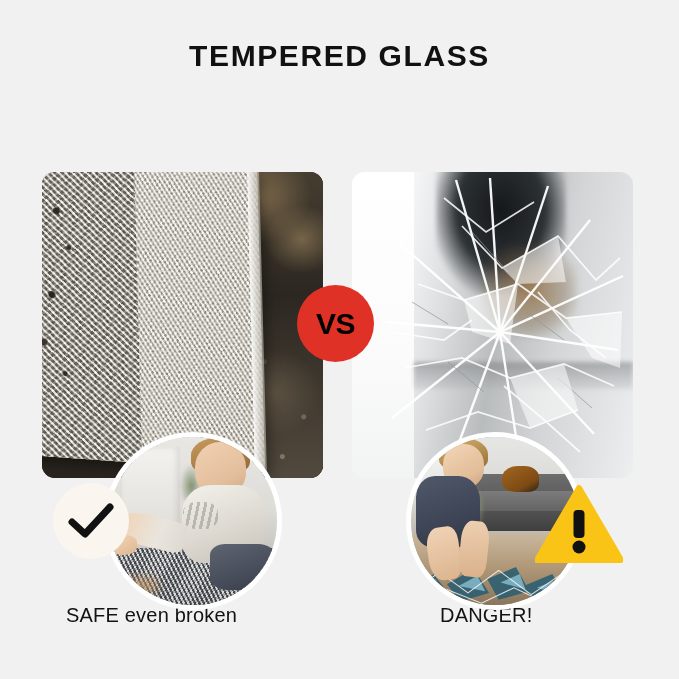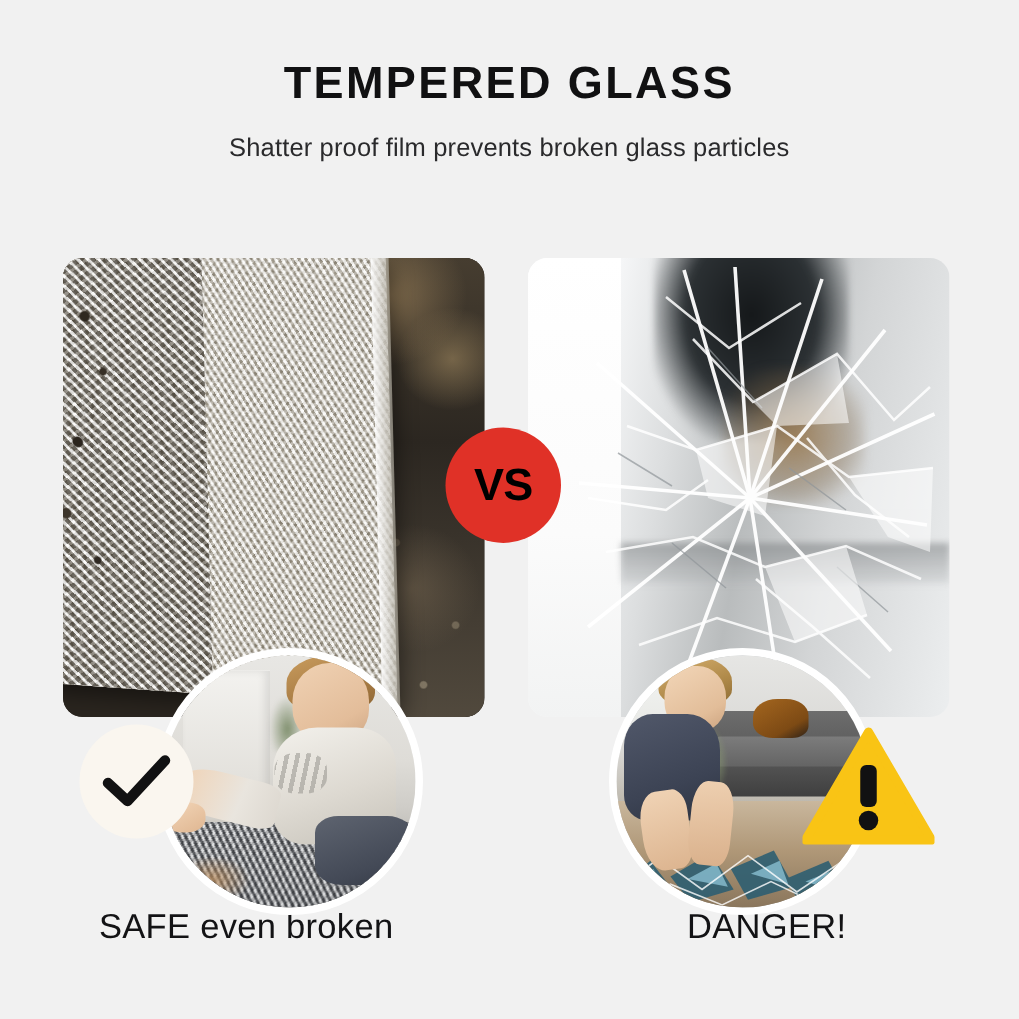--- a/index.html
+++ b/index.html
@@ -418,37 +418,36 @@
   .captions {
     position: absolute;
     top: 604px;
     left: 0;
     width: 679px;
     height: 50px;
   }
   .caption {
     position: absolute;
     top: 0;
-    font-size: 23px;
+    font-size: 20px;
     font-weight: 400;
     color: #131315;
     letter-spacing: 0.2px;
     white-space: nowrap;
   }
   .caption-left  { left: 66px; }
-  .caption-right { left: 458px; }
+  .caption-right { left: 440px; }
 </style>
 </head>
 <body>
 
 <div class="header">
   <h1 class="title">
     <span class="title-line">TEMPERED GLASS</span>
   </h1>
-  <p class="subtitle">Shatter proof film prevents broken glass particles</p>
 </div>
 
 <div class="panels">
 
   <div class="panel panel-left">
     <div class="photo-tempered">
       <div class="ground-dark"></div>
       <div class="pane">
         <div class="crumble"></div>
         <div class="pane-edge"></div>

